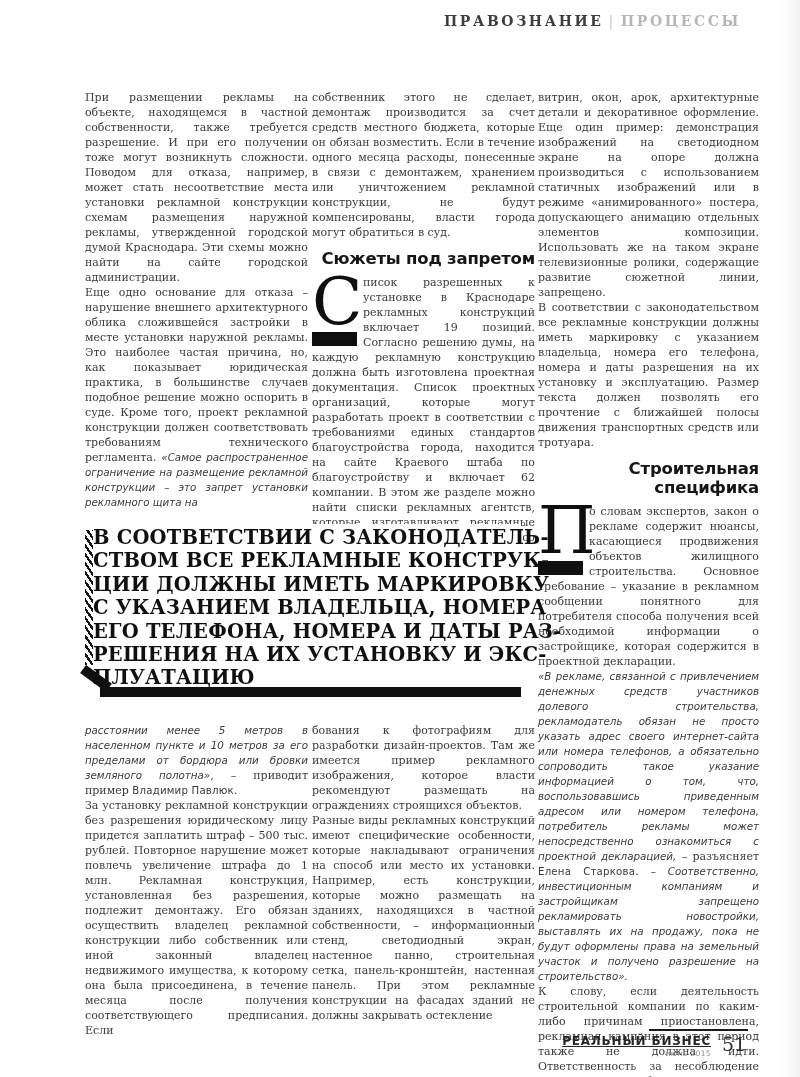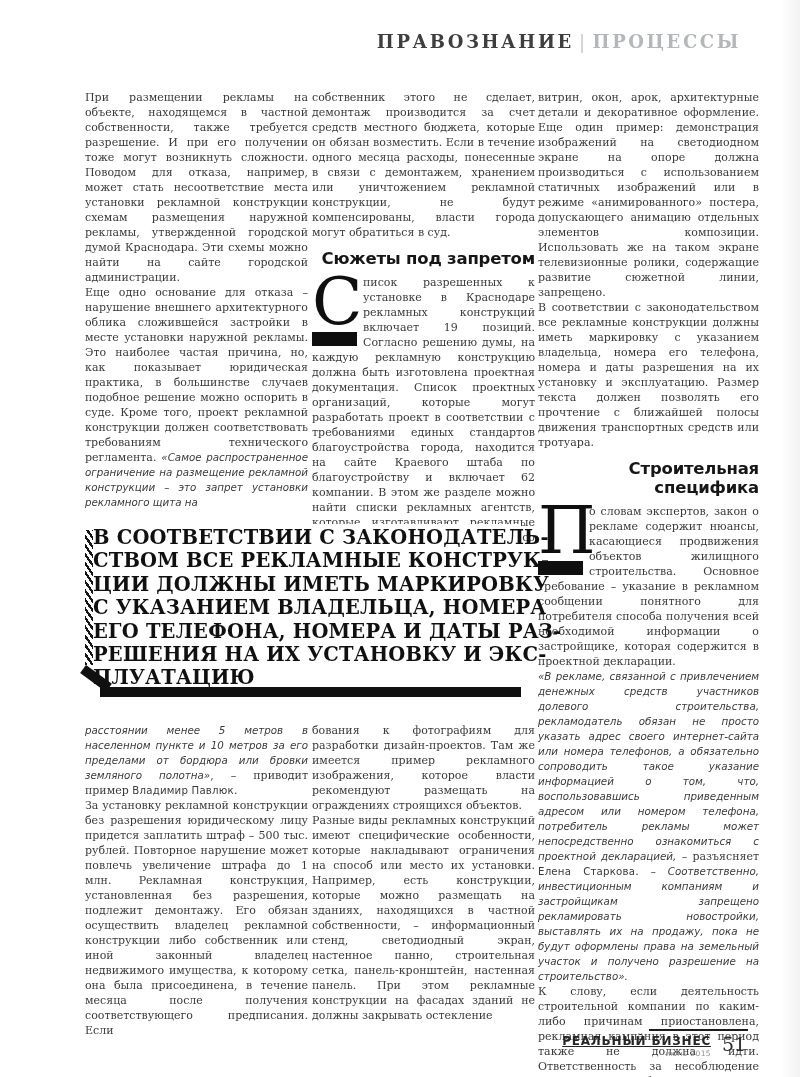--- a/index.html
+++ b/index.html
@@ -1,20 +1,20 @@
 <!DOCTYPE html>
 <html lang="ru"><head>
 <meta charset="utf-8">
 <title>page</title>
 <style>
   html,body{margin:0;padding:0;background:#ffffff;}
   .page{position:relative;width:800px;height:1077px;background:#ffffff;overflow:hidden;
         font-family:"DejaVu Serif",serif;color:#3a3a3a;}
   
-  .kicker{position:absolute;top:31px;right:59px;font-size:18px;letter-spacing:2.6px;
+  .kicker{position:absolute;top:13px;right:59px;font-size:14px;letter-spacing:2.6px;
           font-weight:700;white-space:nowrap;text-align:center;}
   .kicker .sec{color:#3d3e3f;}
   .kicker .divi{color:#c4c7c8;font-weight:400;padding:0 5px;}
   .kicker .sub{color:#b4b7b9;}
   
   .col{position:absolute;width:223px;}
   #col1-top{left:85px;top:90px;}
   #col2-top{left:312px;top:90px;}
   #col3{left:538px;top:90px;width:221px;}
   #col1-bot{left:85px;top:723px;}

